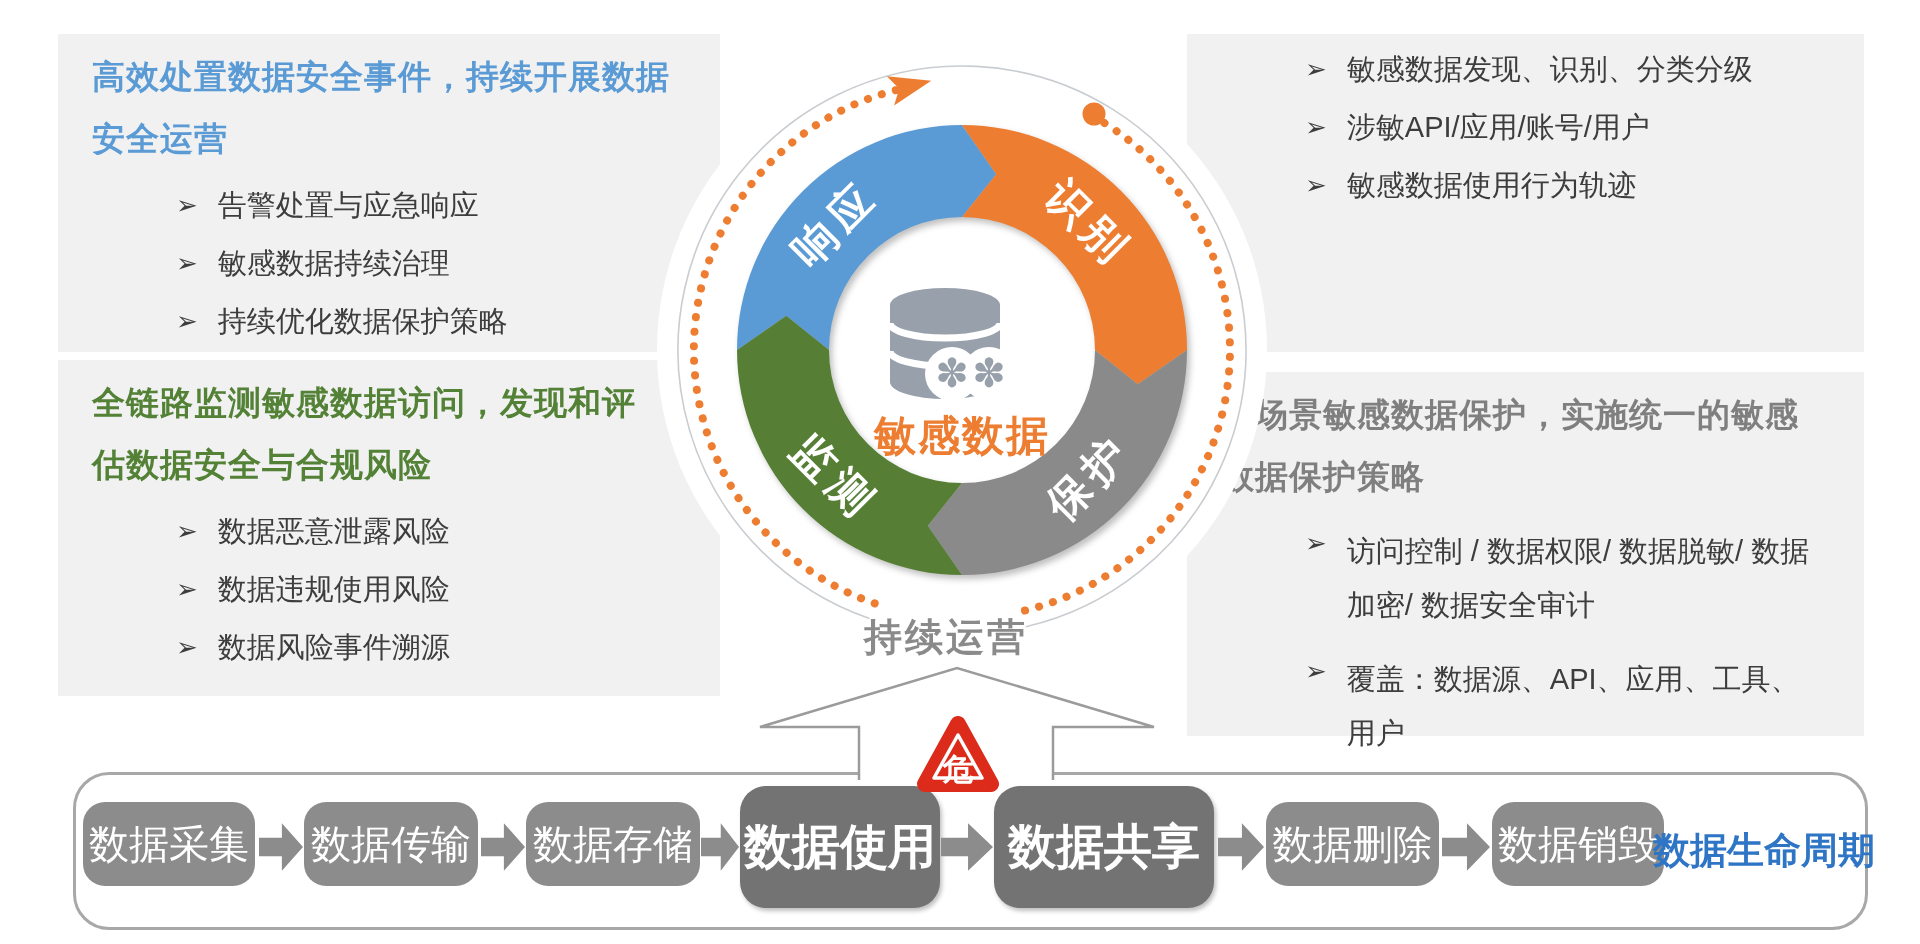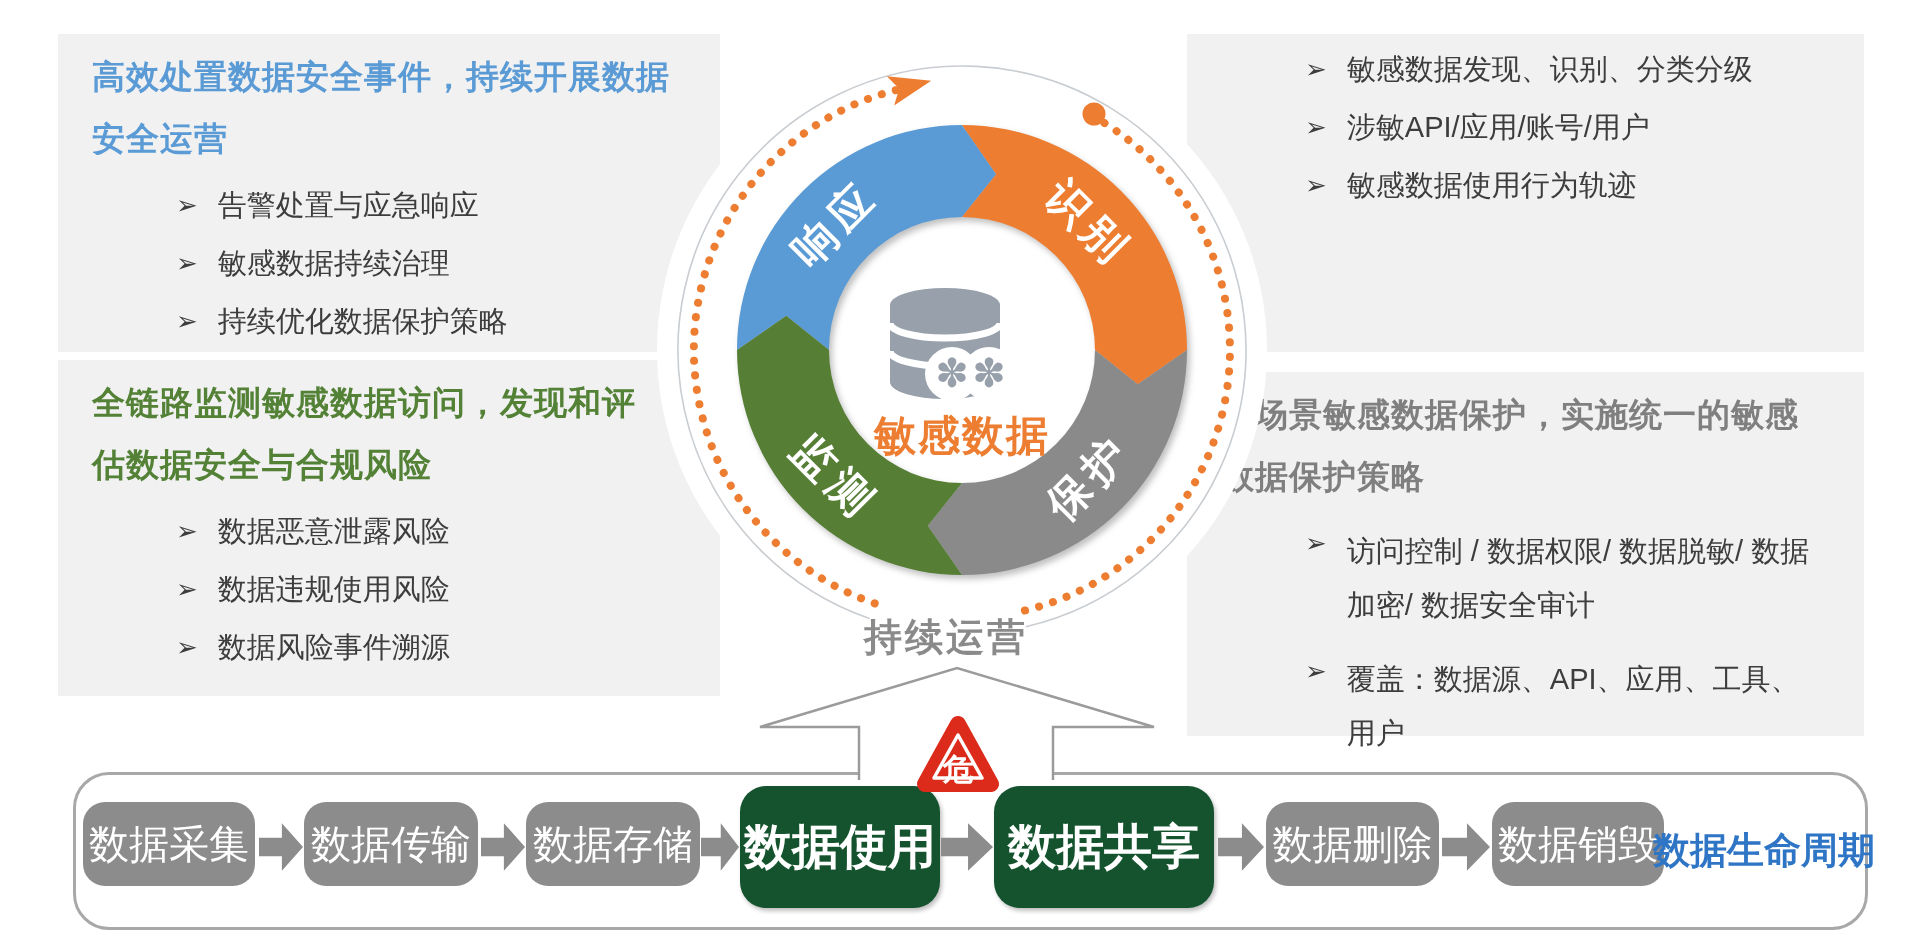--- a/index.html
+++ b/index.html
@@ -29,21 +29,21 @@
   
   .lifecycle-bar{
     position:absolute;left:73px;top:772px;width:1795px;height:158px;
     background:#ffffff;border:3px solid #A8A8A8;border-radius:36px;box-sizing:border-box;
   }
   .stage{
     position:absolute;color:#ffffff;display:flex;align-items:center;justify-content:center;
     border-radius:22px;font-size:40px;white-space:nowrap;
   }
   .stage.gray{background:#8C8C8C;top:802px;height:84px;}
-  .stage.orange{background:#14532d;top:786px;height:122px;border-radius:26px;
+  .stage.orange{background:#737373;top:786px;height:122px;border-radius:26px;
     font-size:48px;font-weight:bold;box-shadow:2px 3px 4px rgba(0,0,0,0.25);}
   .stage-arrow{
     position:absolute;top:820px;height:54px;background:#8C8C8C;
     clip-path:polygon(0 33%,52% 33%,52% 6%,100% 50%,52% 94%,52% 67%,0 67%);
   }
   .bar-caption{
     position:absolute;left:1664px;top:772px;width:200px;height:158px;
     display:flex;align-items:center;justify-content:center;
     color:#2F75C5;font-size:37px;font-weight:bold;white-space:nowrap;
   }

